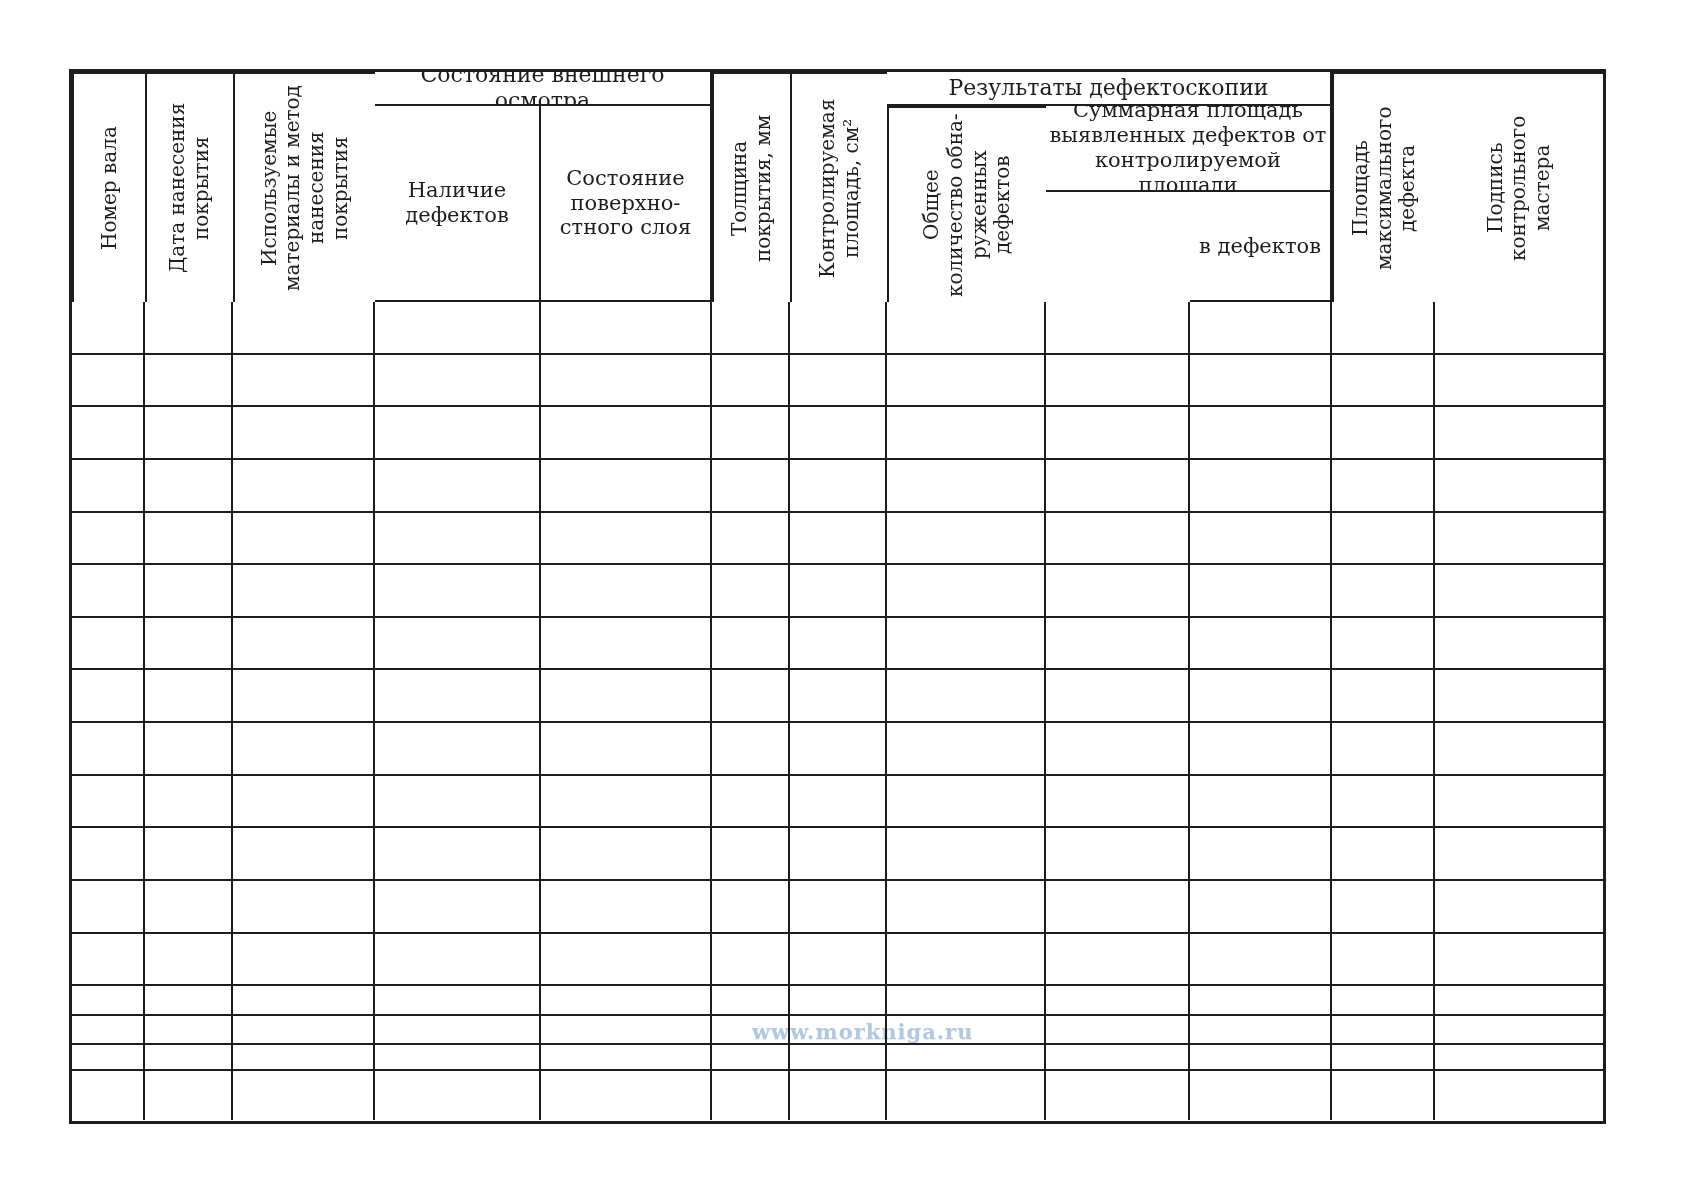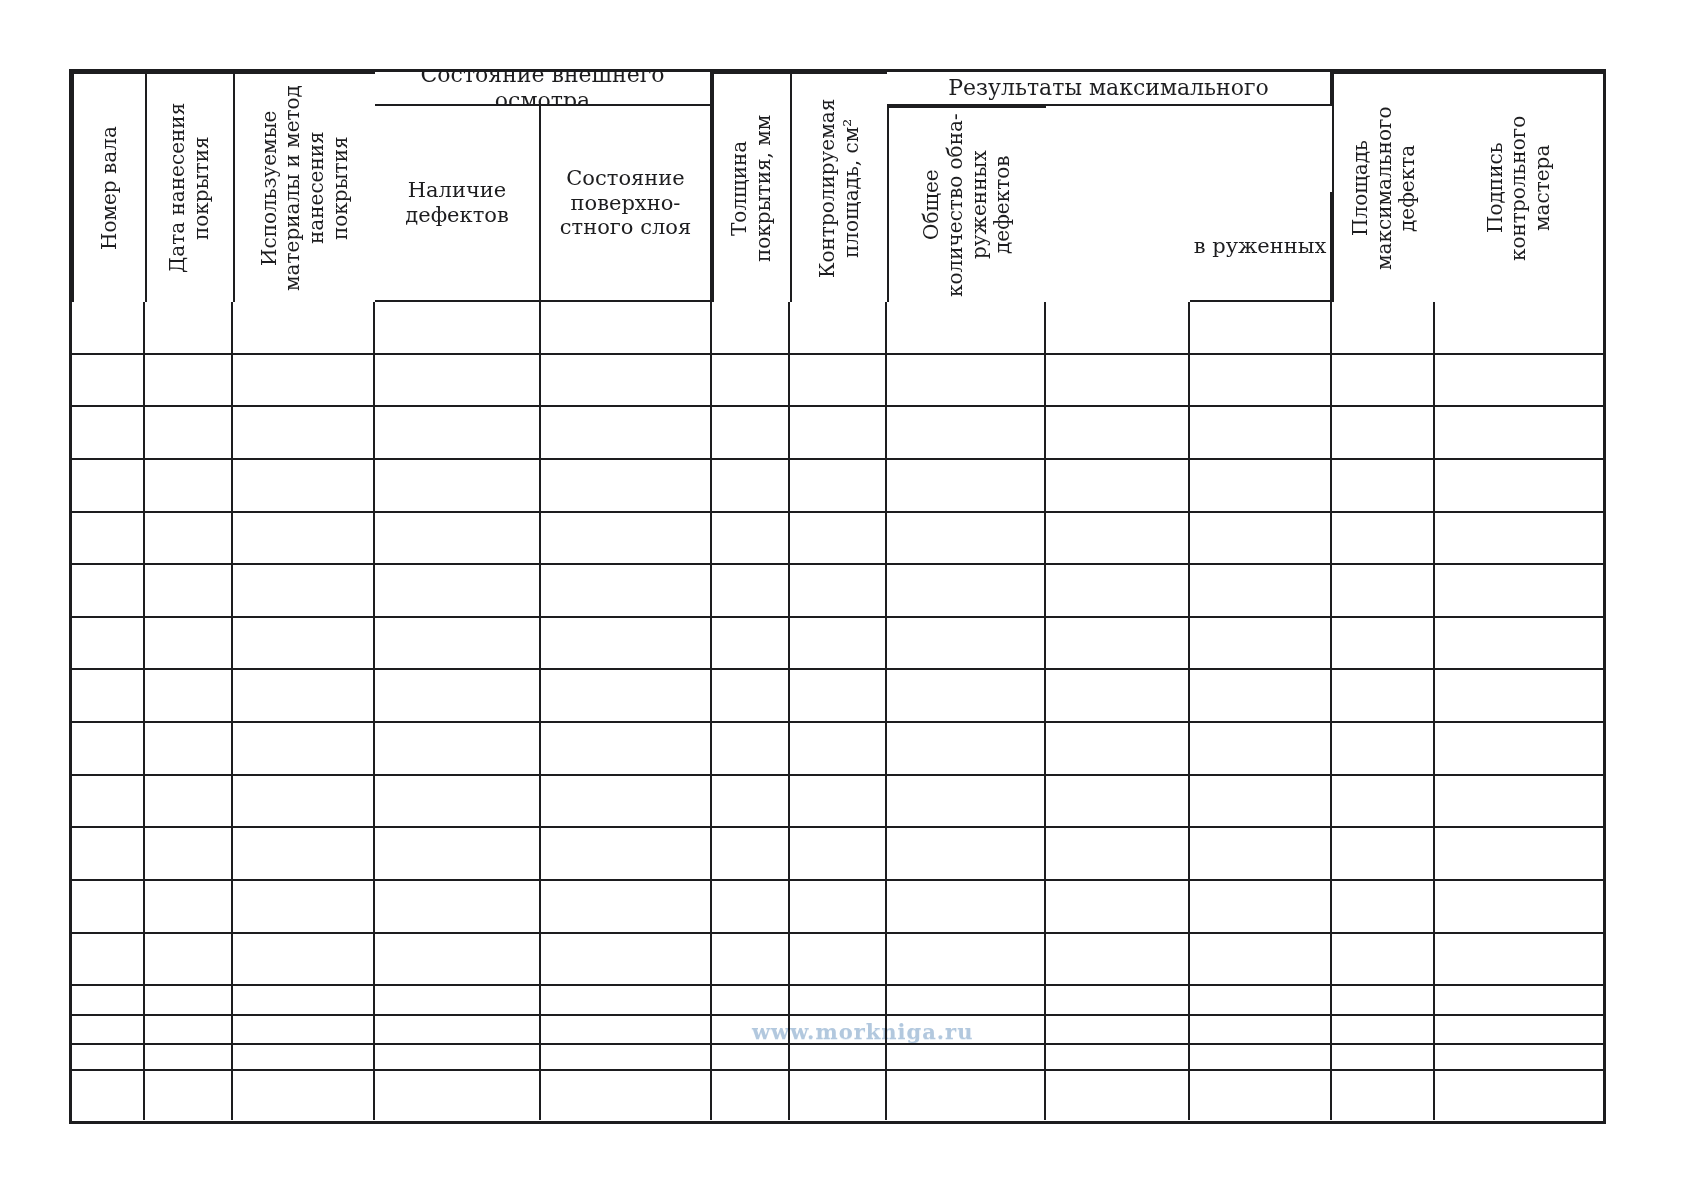--- a/index.html
+++ b/index.html
@@ -79,30 +79,33 @@
   <div class="cell hdr r2-4 c5">Состояние
 поверхно-
 стного слоя</div>
 
   <div class="cell vert r1-4 c6">Толщина
 покрытия, мм</div>
 
   <div class="cell vert r1-4 c7">Контролируемая
 площадь, см²</div>
 
-  <div class="cell hdr band band2">Результаты максимального</div>
+  <div class="cell hdr band band2">Результаты дефектоскопии</div>
 
   <div class="cell vert r2-4 c8">Общее
 количество обна-
 руженных
 дефектов</div>
 
-
-
-  <div class="cell hdr r3 c10">в руженных</div>
+  <div class="cell hdr sumcell">Суммарная площадь
+выявленных дефектов от
+контролируемой площади</div>
+
+
+  <div class="cell hdr r3 c10">в дефектов</div>
 
   <div class="cell vert r1-4 c11">Площадь
 максимального
 дефекта</div>
 
   <div class="cell vert r1-4 c12 lastcol">Подпись
 контрольного
 мастера</div>
 
 <div class="cell body" style="grid-area: 4 / 1;"></div>

